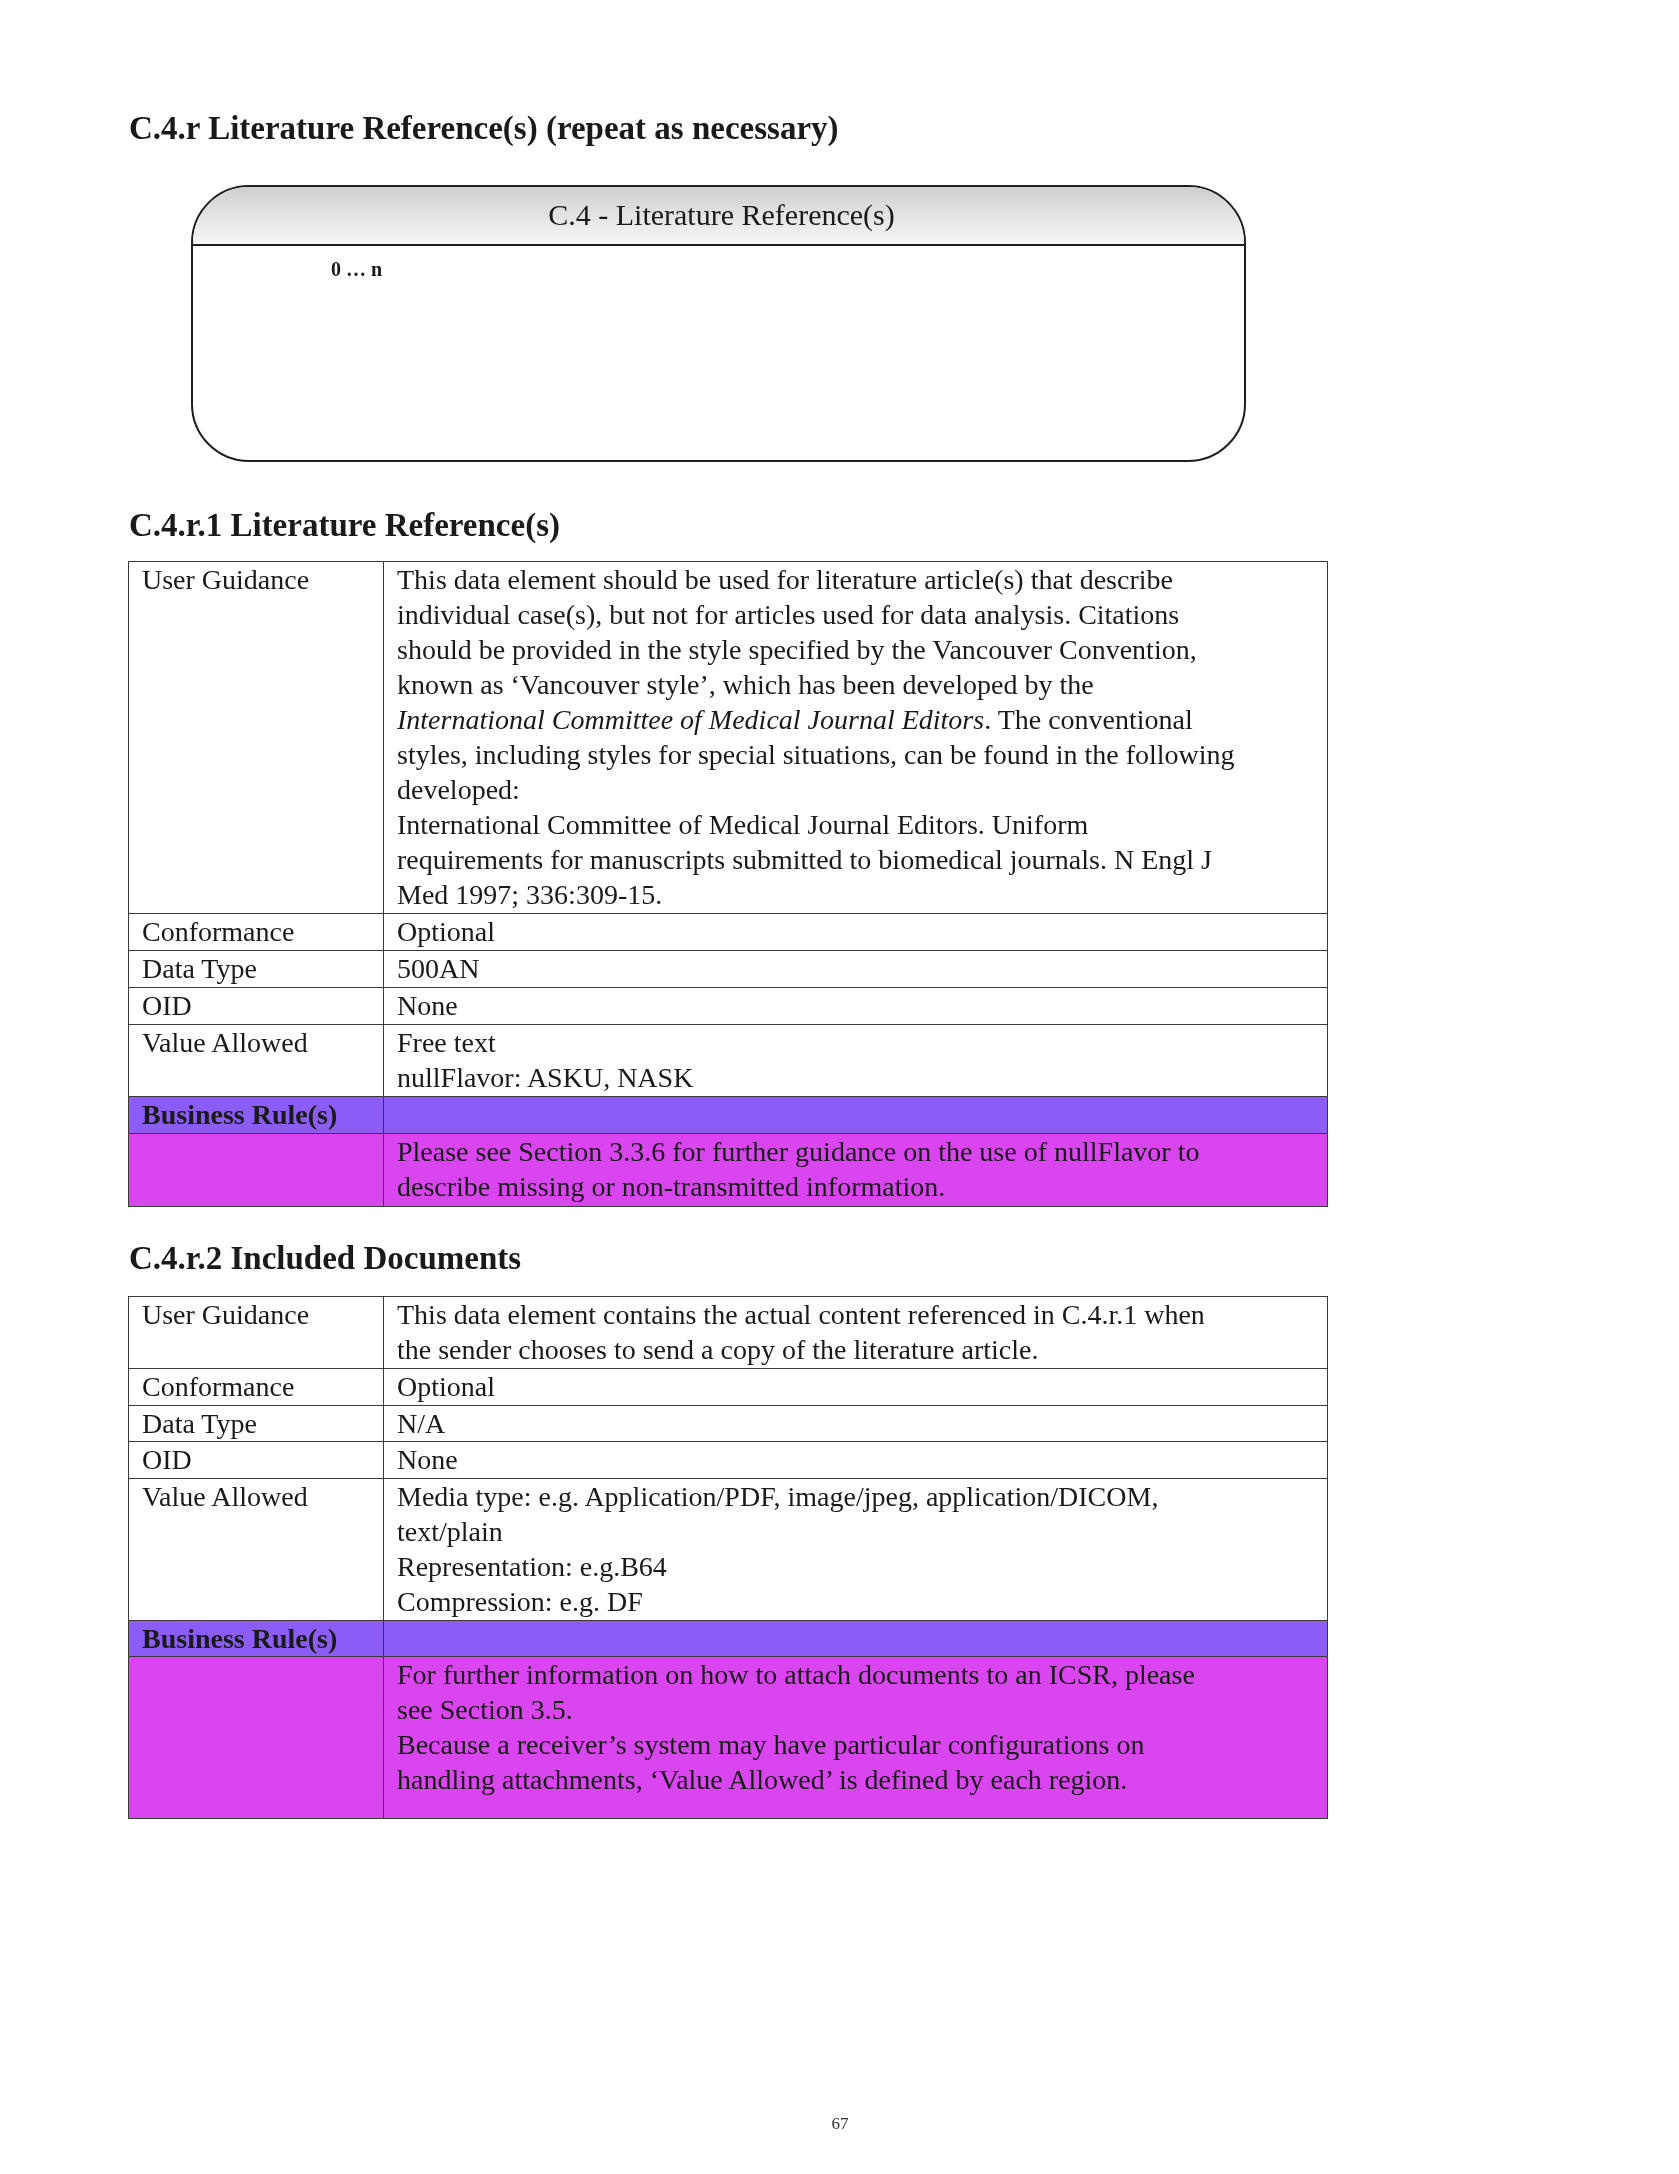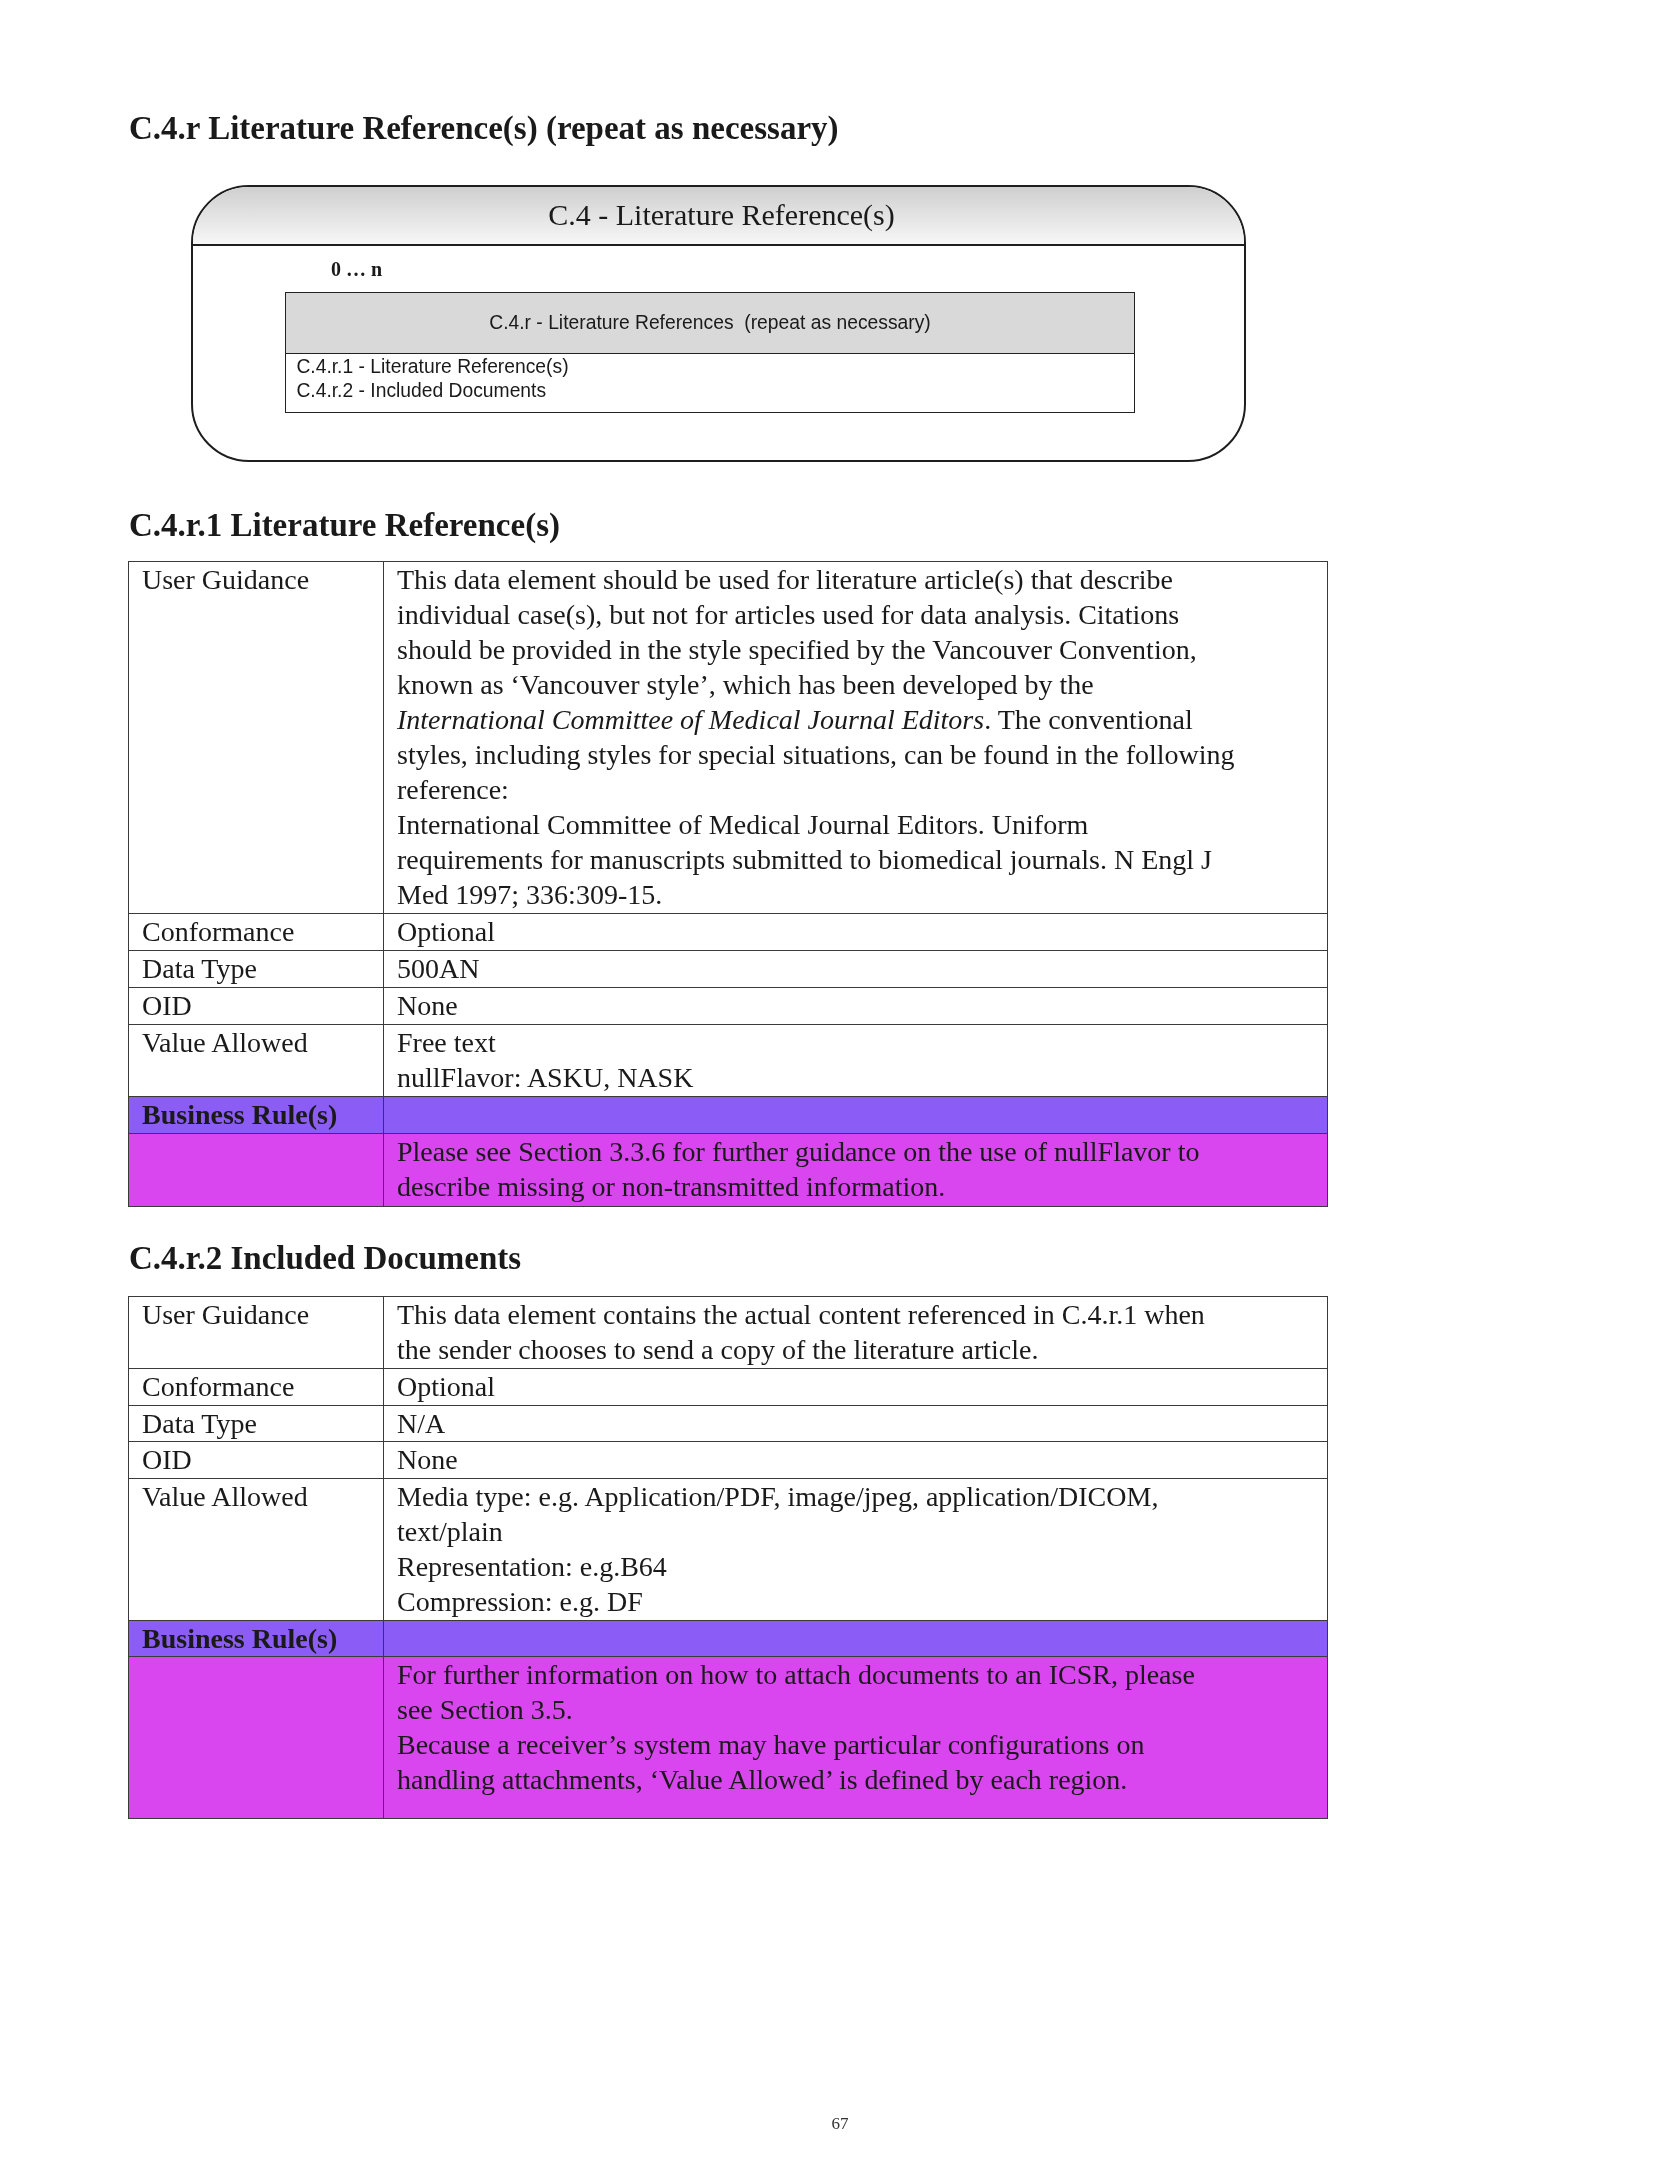--- a/index.html
+++ b/index.html
@@ -33,45 +33,36 @@
 
 <h2 class="heading" style="top:111px;">C.4.r Literature Reference(s) (repeat as necessary)</h2>
 
 <div class="diagram">
   <div class="outer">
     <div class="outer-head">
       <div class="outer-title">C.4 - Literature Reference(s)</div>
     </div>
   </div>
   <div class="mult">0 … n</div>
-  <div class="inner">
-    <div class="inner-head">
-      <div class="inner-title">C.4.r - Literature References  (repeat as necessary)</div>
-    </div>
-    <div class="inner-list">
-      <div>C.4.r.1 - Literature Reference(s)</div>
-      <div>C.4.r.2 - Included Documents</div>
-    </div>
-  </div>
 </div>
 
 <h2 class="heading" style="top:508px;">C.4.r.1 Literature Reference(s)</h2>
 
 <table class="spec" style="top:561px;">
   <tbody>
       <tr style="height:352px;">
     <td class="lbl">User Guidance</td>
     <td>
       <span class="line">This data element should be used for literature article(s) that describe</span>
       <span class="line">individual case(s), but not for articles used for data analysis. Citations</span>
       <span class="line">should be provided in the style specified by the Vancouver Convention,</span>
       <span class="line">known as ‘Vancouver style’, which has been developed by the</span>
       <span class="line"><i>International Committee of Medical Journal Editors</i><span>. The conventional</span></span>
       <span class="line">styles, including styles for special situations, can be found in the following</span>
-      <span class="line">reference:</span>
+      <span class="line">developed:</span>
       <span class="line">International Committee of Medical Journal Editors. Uniform</span>
       <span class="line">requirements for manuscripts submitted to biomedical journals. N Engl J</span>
       <span class="line">Med 1997; 336:309-15.</span>
     </td>
   </tr>
   <tr style="height:37px;">
     <td class="lbl">Conformance</td>
     <td>Optional</td>
   </tr>
   <tr style="height:37px;">

